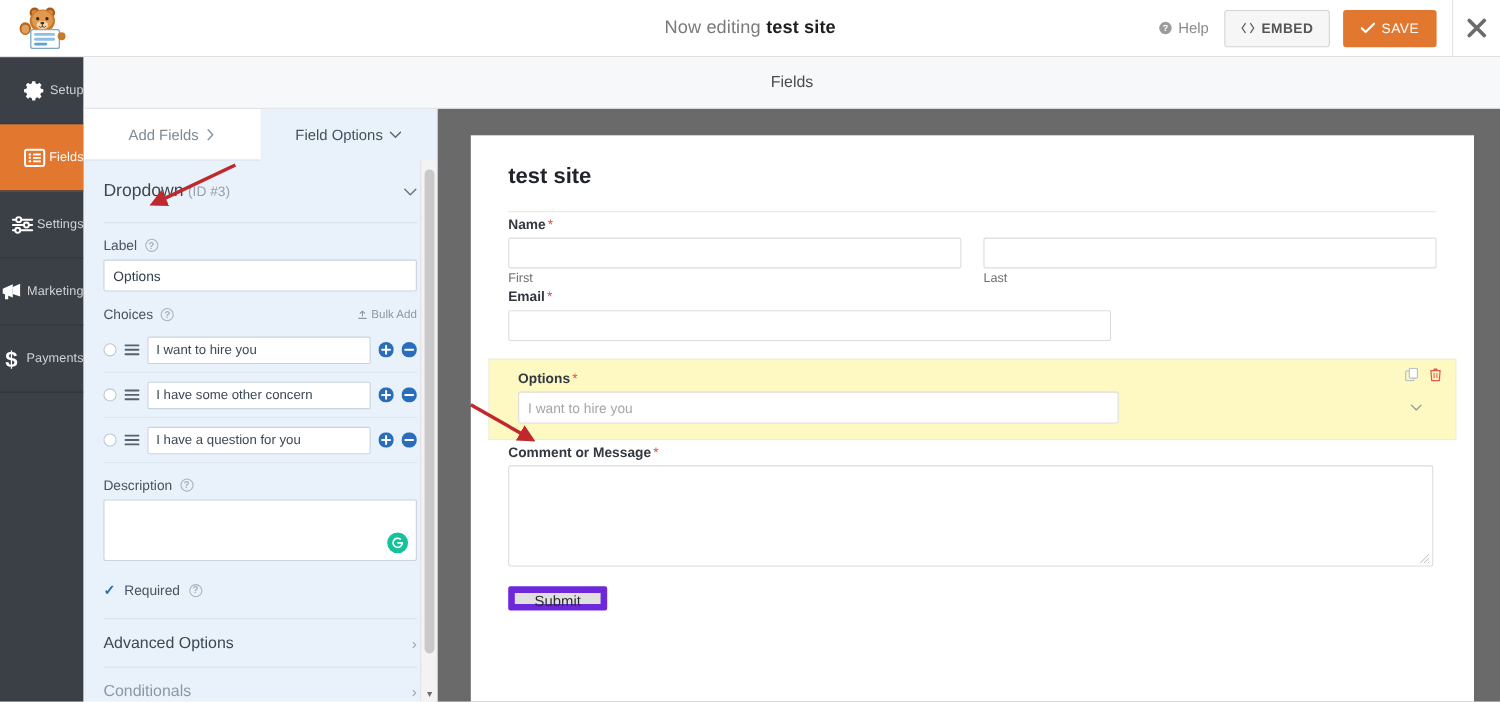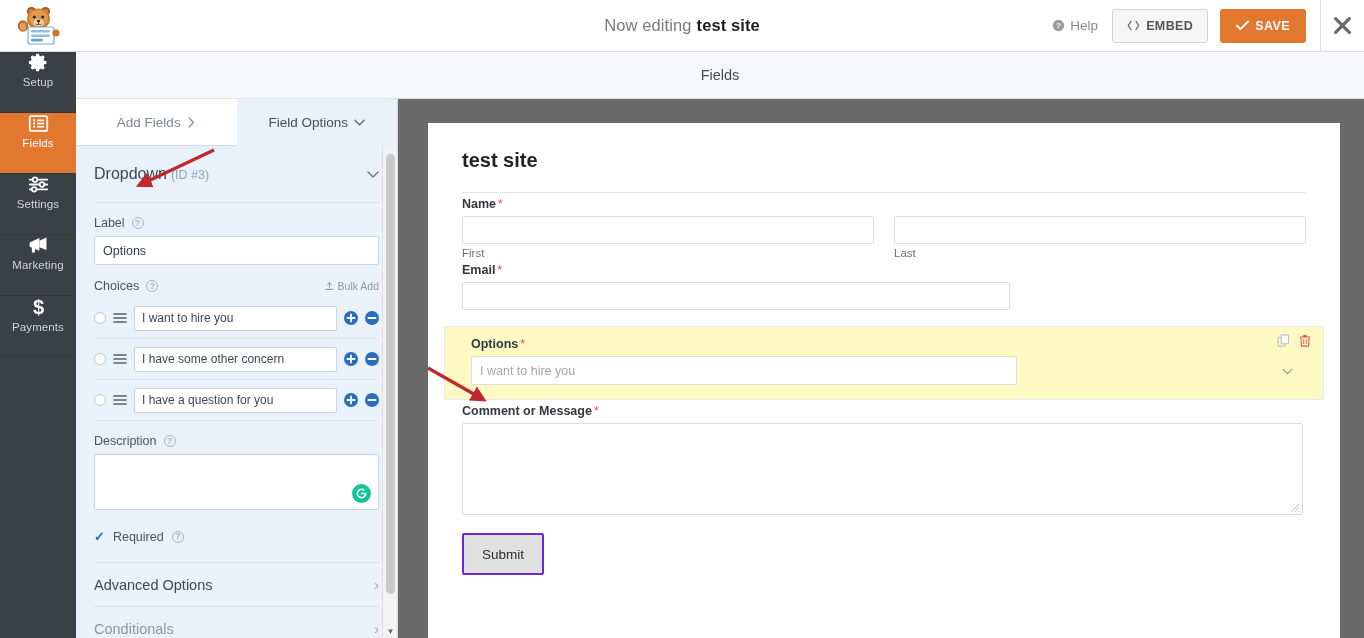--- a/index.html
+++ b/index.html
@@ -36,38 +36,38 @@
     font-size: 13.5px; color: #8a8a8a; padding: 0 14px; cursor: pointer;
   }
   .embed-btn {
     display: flex; align-items: center; gap: 6px;
     border: 1px solid #d4d4d4; background: #f6f6f6;
     color: #555; font-size: 12.5px; font-weight: bold; letter-spacing: .4px;
     height: 34px; padding: 0 14px; border-radius: 3px; cursor: pointer;
   }
   .save-btn {
     display: flex; align-items: center; gap: 6px; margin-left: 12px;
-    background: #e27730; color: #fff; font-size: 12.5px; font-weight: bold;
+    background: #e27730; color: #fff; font-size: 12.5px; font-weight: normal;
     letter-spacing: .4px; height: 34px; padding: 0 16px;
     border-radius: 3px; border: none; cursor: pointer;
   }
   .close-wrap {
     margin-left: 14px; width: 44px; height: 51px; display: flex;
     align-items: center; justify-content: center;
     border-left: 1px solid #e2e2e2; cursor: pointer;
   }
 
   
   .sidebar {
     position: absolute; left: 0; top: 52px; width: 76px; height: 586px;
     background: #3b3f46;
   }
   .side-item {
-    height: 61px; display: flex; flex-direction: column;
-    align-items: center; justify-content: flex-start; gap: 3px;
+    height: 61px; display: flex; flex-direction: row;
+    align-items: center; justify-content: flex-end; gap: 3px;
     color: #cfd2d6; cursor: pointer;
     border-bottom: 1px solid #33373d;
   }
   .side-item .side-label { font-size: 11.5px; letter-spacing: .1px; }
   .side-item.active { background: #e27730; color: #fff; }
 
   
   .fields-header {
     position: absolute; left: 76px; top: 52px; width: 1288px; height: 47px;
     background: #f7f8f9; border-bottom: 1px solid #e0e2e4;
@@ -221,22 +221,22 @@
     position: absolute; right: 12px; top: 9px; color: #8d949b; font-size: 11px;
   }
   .f-textarea {
     width: 841px; height: 92px; border: 1px solid #dcdcdc; background: #fff;
     border-radius: 2px; position: relative;
   }
   .resize-grip {
     position: absolute; right: 2px; bottom: 1px; width: 10px; height: 10px;
   }
   .submit-btn {
-    margin-top: 18px; height: 42px; padding: 0 18px;
-    background: #e0e0e0; border: 2px solid #6d28d9; color: #2d2d2d;
+    margin-top: 18px; height: 22px; padding: 0 18px;
+    background: #e0e0e0; border: 6px solid #6d28d9; color: #2d2d2d;
     font-size: 13.5px; border-radius: 2px; cursor: pointer;
     font-family: "Liberation Sans", sans-serif;
   }
 
   
   .arrow-svg { position: absolute; pointer-events: none; }
 </style>
 </head>
 <body>
 

